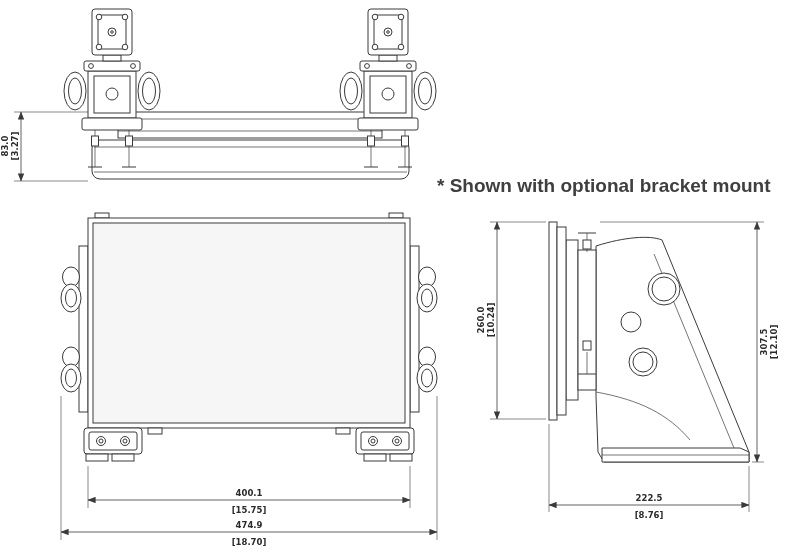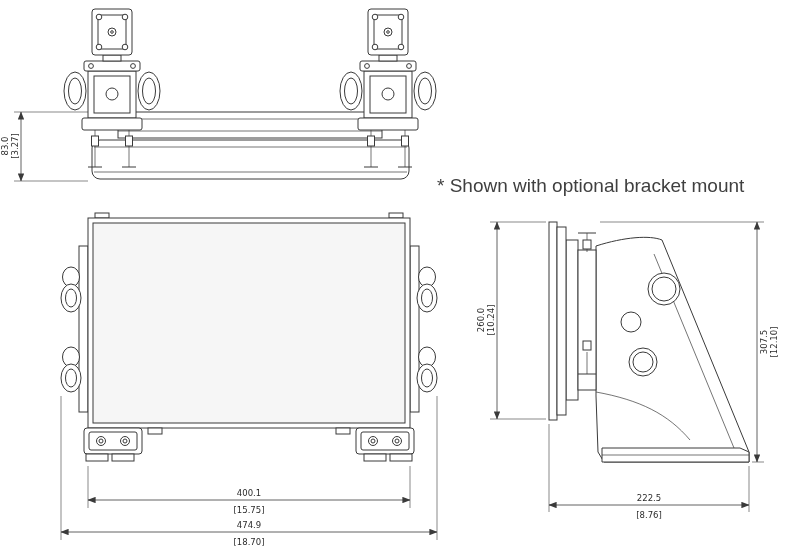--- a/index.html
+++ b/index.html
@@ -1,17 +1,17 @@
 <!DOCTYPE html>
 <html><head>
 <meta charset="utf-8">
 <style>
   html,body{margin:0;padding:0;background:#ffffff;}
   .canvas{position:relative;width:803px;height:558px;background:#ffffff;overflow:hidden;
-          font-family:"Liberation Sans",sans-serif;}
+          font-family:"Liberation Sans",sans-serif;font-weight:bold;}
   svg{display:block;}
   .s  {fill:#ffffff;stroke:#3a3a3a;stroke-width:1;}
   .sf {fill:#f6f6f6;stroke:#3a3a3a;stroke-width:1;}
   .sn {fill:none;stroke:#3a3a3a;stroke-width:1;}
   .thin{stroke-width:.7;}
   .ext{fill:none;stroke:#3a3a3a;stroke-width:.6;}
   .dim{fill:none;stroke:#3a3a3a;stroke-width:.8;}
   .dl {font-family:"DejaVu Sans","Liberation Sans",sans-serif;font-size:8.5px;fill:#2b2b2b;
        text-anchor:middle;stroke:none;}
   .note{font-family:"Liberation Sans",sans-serif;font-size:19px;fill:#3f3f3f;stroke:none;}

